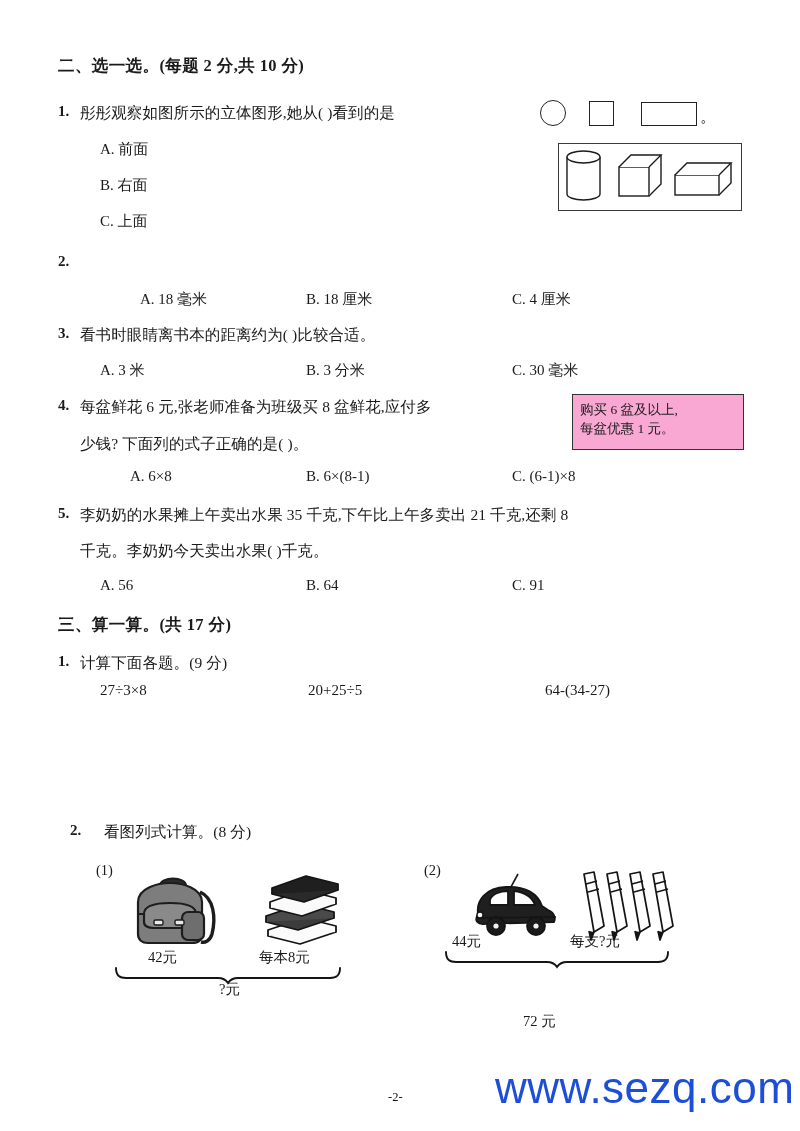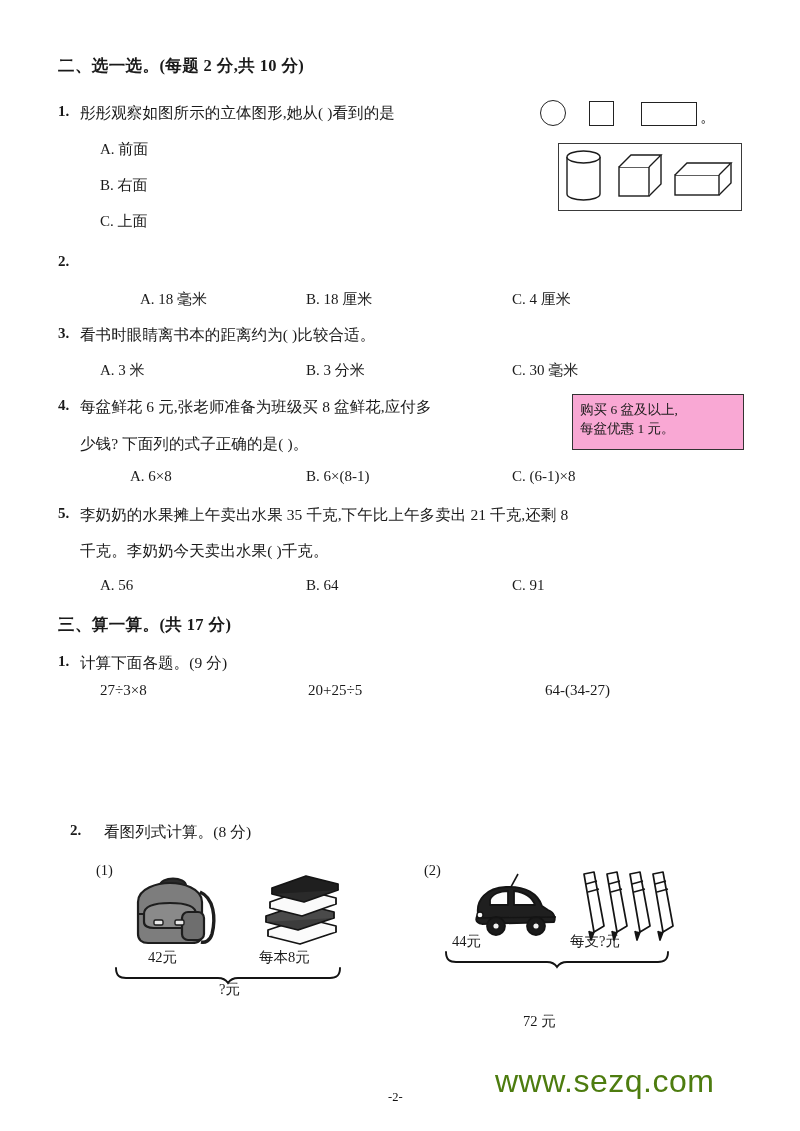--- a/index.html
+++ b/index.html
@@ -107,22 +107,22 @@
     font-size: 13.5px;
     line-height: 19px;
     white-space: nowrap;
     font-family: "Liberation Serif", "DejaVu Serif", serif;
   }
 
   
   .watermark {
     position: absolute;
     font-family: "Liberation Sans", sans-serif;
-    font-size: 32px;
-    color: #4d7c0f;
+    font-size: 44px;
+    color: #1d4ed8;
     letter-spacing: .5px;
     white-space: nowrap;
   }
   .pageno {
     position: absolute;
     font-size: 12.5px;
     color: #111;
     white-space: nowrap;
   }
 

